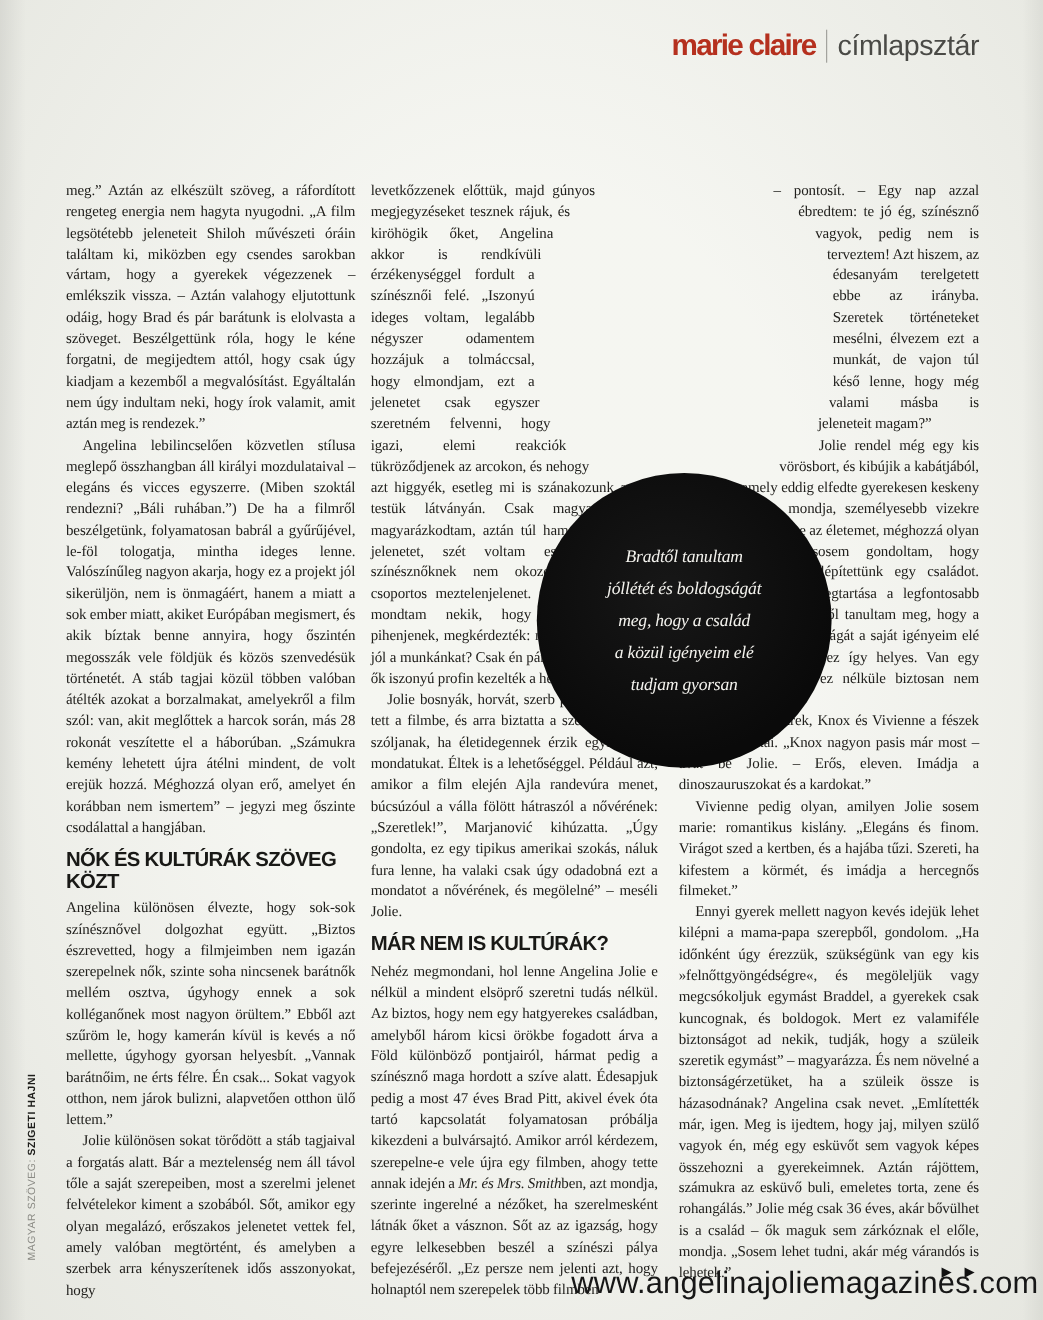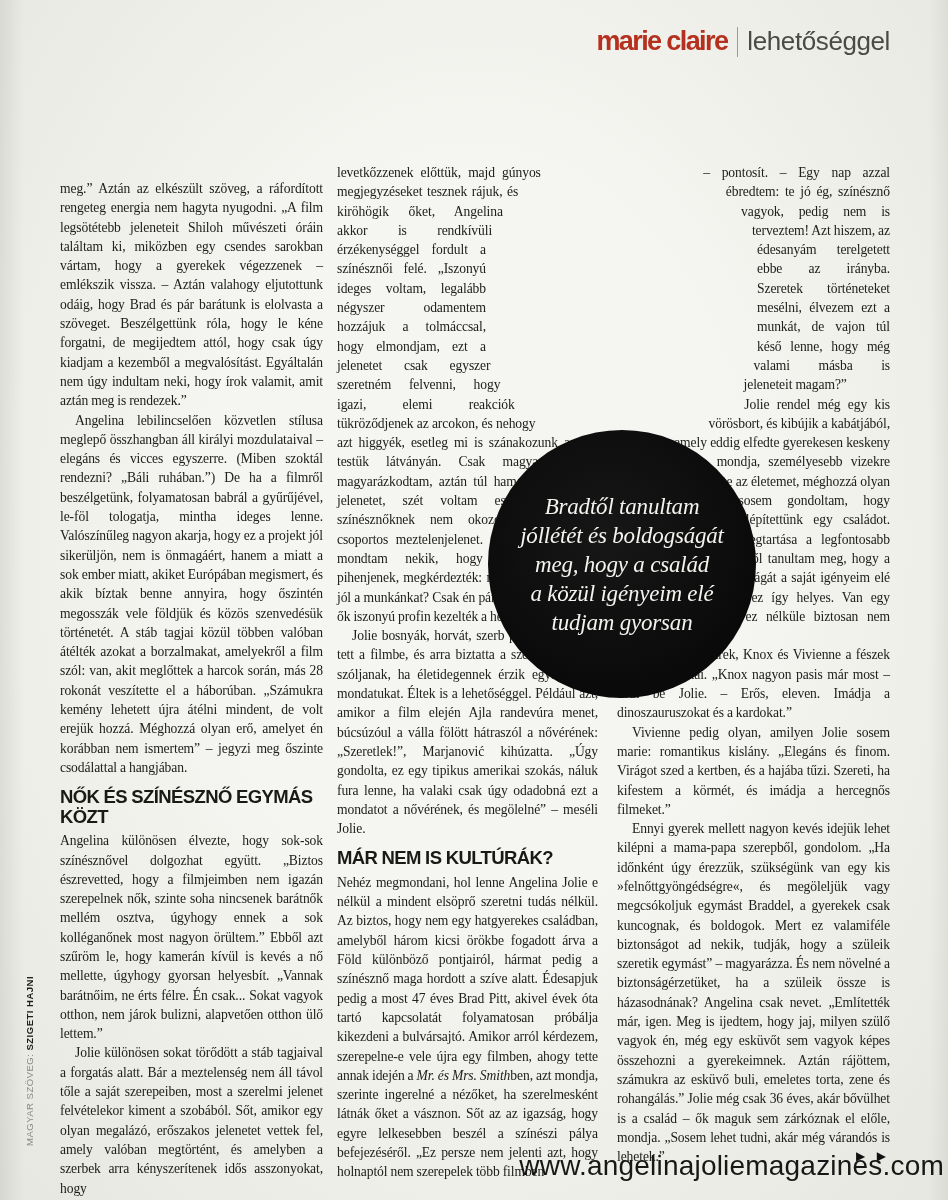--- a/index.html
+++ b/index.html
@@ -15,21 +15,21 @@
 
   
   .masthead{position:absolute;top:26px;right:58px;display:flex;align-items:center;text-align:right;}
   .brand{font-family:"Liberation Sans",sans-serif;font-weight:700;font-size:27px;letter-spacing:-1.6px;color:#b5301e;}
   .masthead-divider{width:1px;height:30px;background:#9b9b96;margin:0 9px 0 10px;}
   .section-label{font-family:"Liberation Sans",sans-serif;font-weight:400;font-size:26px;letter-spacing:-0.4px;color:#4a4a46;}
 
   
   .col{position:absolute;top:163px;color:#21201d;font-size:13.6px;line-height:19.3px;
        text-align:justify;letter-spacing:-0.1px;word-spacing:-0.3px;hyphens:auto;}
-  .col-1{left:60px;width:263px;margin-top:16px;}
+  .col-1{left:60px;width:263px;}
   .col-2{left:337px;width:261px;}
   .col-3{left:617px;width:273px;}
   .col p{margin:0;}
   .col p.indent{text-indent:15px;}
   .col h2{
     font-family:"Liberation Sans",sans-serif;font-weight:700;color:#191916;
     font-size:18.5px;line-height:19.5px;letter-spacing:-0.6px;
     margin:10px 0 5px;text-align:left;
   }
   .ital{font-style:italic;}
@@ -40,21 +40,21 @@
   .spacer-left{float:left;width:140px;height:272px;margin-top:264px;
     shape-outside:circle(134px at 5px 137px);shape-margin:9px;}
 
   
   .pull-quote{
     position:absolute;left:488px;top:430px;width:268px;height:268px;border-radius:50%;
     background:radial-gradient(circle at 45% 40%, #171717 0%, #0a0a0a 70%);
     display:flex;align-items:center;justify-content:center;text-align:center;
   }
   .pull-quote-text{color:#f4f3ee;font-family:"Liberation Serif",serif;font-style:italic;
-    font-size:23px;line-height:29px;letter-spacing:-0.2px;width:250px;}
+    font-size:16px;line-height:29px;letter-spacing:-0.2px;width:250px;}
   .pull-quote-text span{display:block;}
 
   
   .credit{position:absolute;left:24px;top:1146px;transform:rotate(-90deg);transform-origin:left top;
     white-space:nowrap;font-family:"Liberation Sans",sans-serif;font-size:9.5px;letter-spacing:0.5px;}
   .credit .label{color:#8b8b85;font-weight:400;}
   .credit .name{color:#1d1d1a;font-weight:700;}
 
   
   .arrows{float:right;font-family:"DejaVu Sans",sans-serif;font-size:12px;color:#111;
@@ -65,27 +65,27 @@
     font-size:28px;color:#171717;letter-spacing:0.2px;}
 </style>
 </head>
 <body>
 
 <div class="page">
 
   <div class="masthead">
     <span class="brand">marie claire</span>
     <span class="masthead-divider"></span>
-    <span class="section-label">lehetőséggel</span>
+    <span class="section-label">címlapsztár</span>
   </div>
 
   <div class="col col-1">
     <p>meg.” Aztán az elkészült szöveg, a ráfordított rengeteg energia nem hagyta nyugodni. „A film legsötétebb jeleneteit Shiloh művészeti óráin találtam ki, miközben egy csendes sarokban vártam, hogy a gyerekek végezzenek – emlékszik vissza. – Aztán valahogy eljutottunk odáig, hogy Brad és pár barátunk is elolvasta a szöveget. Beszélgettünk róla, hogy le kéne forgatni, de megijedtem attól, hogy csak úgy kiadjam a kezemből a megvalósítást. Egyáltalán nem úgy indultam neki, hogy írok valamit, amit aztán meg is rendezek.”</p>
     <p class="indent">Angelina lebilincselően közvetlen stílusa meglepő összhangban áll királyi mozdulataival – elegáns és vicces egyszerre. (Miben szoktál rendezni? „Báli ruhában.”) De ha a filmről beszélgetünk, folyamatosan babrál a gyűrűjével, le-föl tologatja, mintha ideges lenne. Valószínűleg nagyon akarja, hogy ez a projekt jól sikerüljön, nem is önmagáért, hanem a miatt a sok ember miatt, akiket Európában megismert, és akik bíztak benne annyira, hogy őszintén megosszák vele földjük és közös szenvedésük történetét. A stáb tagjai közül többen valóban átélték azokat a borzalmakat, amelyekről a film szól: van, akit meglőttek a harcok során, más 28 rokonát veszítette el a háborúban. „Számukra kemény lehetett újra átélni mindent, de volt erejük hozzá. Méghozzá olyan erő, amelyet én korábban nem ismertem” – jegyzi meg őszinte csodálattal a hangjában.</p>
-    <h2>NŐK ÉS SZÍNÉSZNŐ EGYMÁS KÖZT</h2>
+    <h2>NŐK ÉS KULTÚRÁK SZÖVEG KÖZT</h2>
     <p>Angelina különösen élvezte, hogy sok-sok színésznővel dolgozhat együtt. „Biztos észrevetted, hogy a filmjeimben nem igazán szerepelnek nők, szinte soha nincsenek barátnők mellém osztva, úgyhogy ennek a sok kolléganőnek most nagyon örültem.” Ebből azt szűröm le, hogy kamerán kívül is kevés a nő mellette, úgyhogy gyorsan helyesbít. „Vannak barátnőim, ne érts félre. Én csak... Sokat vagyok otthon, nem járok bulizni, alapvetően otthon ülő lettem.”</p>
     <p class="indent">Jolie különösen sokat törődött a stáb tagjaival a forgatás alatt. Bár a meztelenség nem áll távol tőle a saját szerepeiben, most a szerelmi jelenet felvételekor kiment a szobából. Sőt, amikor egy olyan megalázó, erőszakos jelenetet vettek fel, amely valóban megtörtént, és amelyben a szerbek arra kényszerítenek idős asszonyokat, hogy</p>
   </div>
 
   <div class="col col-2">
     <div class="spacer-right"></div>
     <p>levetkőzzenek előttük, majd gúnyos megjegyzéseket tesznek rájuk, és kiröhögik őket, Angelina akkor is rendkívüli érzékenységgel fordult a színésznői felé. „Iszonyú ideges voltam, legalább négyszer odamentem hozzájuk a tolmáccsal, hogy elmondjam, ezt a jelenetet csak egyszer szeretném felvenni, hogy igazi, elemi reakciók tükröződjenek az arcokon, és nehogy azt higgyék, esetleg mi is szánakozunk a testük látványán. Csak magyarázkodtam, magyarázkodtam, aztán túl hamar zártam le a jelenetet, szét voltam esve.” Pedig a színésznőknek nem okozott problémát a csoportos meztelenjelenet. „Amikor utána azt mondtam nekik, hogy menjenek haza, pihenjenek, megkérdezték: miért, nem végeztük jól a munkánkat? Csak én pánikoltam, miközben ők iszonyú profin kezelték a helyzetet.”</p>
     <p class="indent">Jolie bosnyák, horvát, szerb párbeszédeket is tett a filmbe, és arra biztatta a szereplőit, hogy szóljanak, ha életidegennek érzik egyik-másik mondatukat. Éltek is a lehetőséggel. Például azt, amikor a film elején Ajla randevúra menet, búcsúzóul a válla fölött hátraszól a nővérének: „Szeretlek!”, Marjanović kihúzatta. „Úgy gondolta, ez egy tipikus amerikai szokás, náluk fura lenne, ha valaki csak úgy odadobná ezt a mondatot a nővérének, és megölelné” – meséli Jolie.</p>
     <h2>MÁR NEM IS KULTÚRÁK?</h2>
     <p><span>Nehéz megmondani, hol lenne Angelina Jolie e nélkül a mindent elsöprő szeretni tudás nélkül. Az biztos, hogy nem egy hatgyerekes családban, amelyből három kicsi örökbe fogadott árva a Föld különböző pontjairól, hármat pedig a színésznő maga hordott a szíve alatt. Édesapjuk pedig a most 47 éves Brad Pitt, akivel évek óta tartó kapcsolatát folyamatosan próbálja kikezdeni a bulvársajtó. Amikor arról kérdezem, szerepelne-e vele újra egy filmben, ahogy tette annak idején a </span><span class="ital">Mr. és Mrs. Smith</span><span>ben, azt mondja, szerinte ingerelné a nézőket, ha szerelmesként látnák őket a vásznon. Sőt az az igazság, hogy egyre lelkesebben beszél a színészi pálya befejezéséről. „Ez persze nem jelenti azt, hogy holnaptól nem szerepelek több filmben</span></p>

